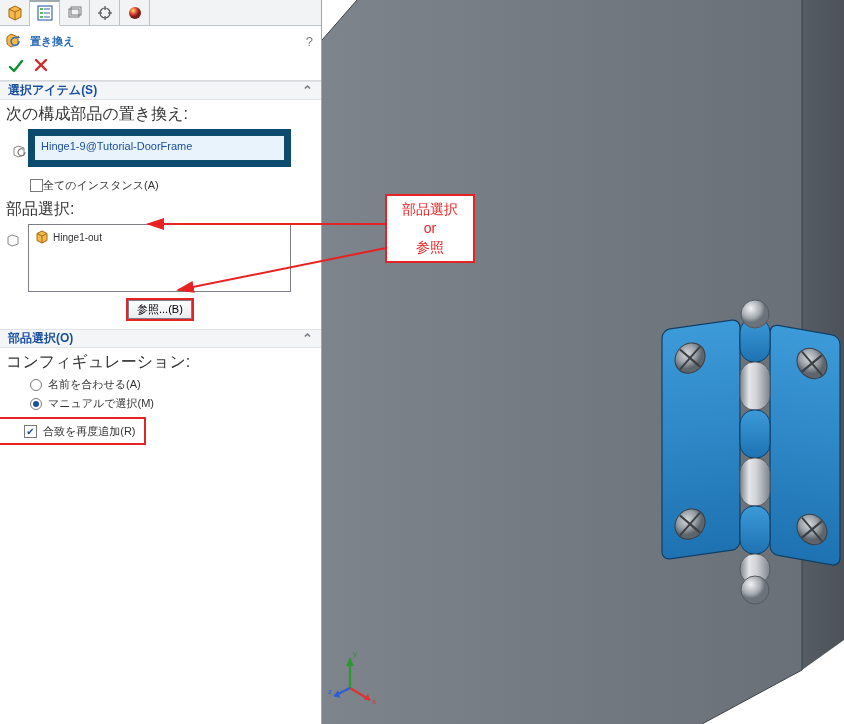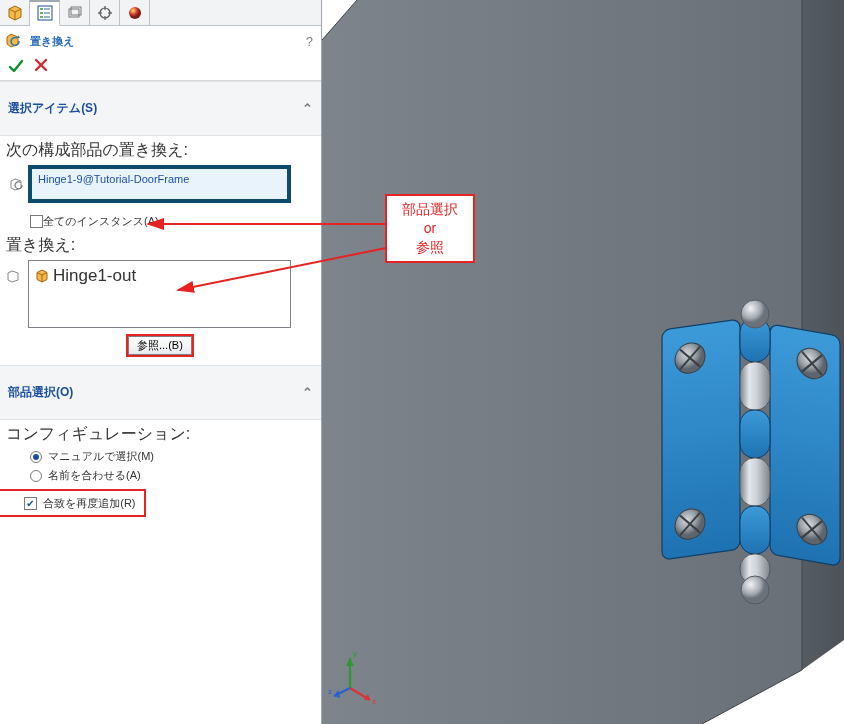--- a/index.html
+++ b/index.html
@@ -19,34 +19,34 @@
   .cmdicon { width: 18px; height: 18px; }
   .helpq { margin-left: auto; color: #7a8088; font-size: 13px; cursor: pointer; }
 
   .okrow { display: flex; gap: 10px; padding: 4px 8px 6px 8px; }
   .okbtn { width: 16px; height: 16px; }
   .cancelbtn { width: 14px; height: 14px; }
 
   .divider { height: 1px; background: #d6dadd; }
 
   .section { }
-  .secthead { display: flex; align-items: center; background: #f3f5f7; padding: 18px 8px; font-size: 12px; color: #1a4f9e; font-weight: bold; border-top: 1px solid #e0e3e6; border-bottom: 1px solid #e0e3e6; }
+  .secthead { display: flex; align-items: center; background: #f3f5f7; padding: 0 8px; font-size: 12px; color: #1a4f9e; font-weight: bold; border-top: 1px solid #e0e3e6; border-bottom: 1px solid #e0e3e6; }
   .chevr { margin-left: auto; color: #7b8188; font-size: 13px; cursor: pointer; }
 
   .subtext { font-size: 16px; color: #333; padding: 4px 6px 2px 6px; }
 
-  .selbox { margin: 2px 6px 4px 28px; width: 263px; height: 38px; border: 4px solid #0c4a6e; background: #e8f3fb; padding: 4px 6px; font-size: 11px; color: #1a4f9e; position: relative; }
+  .selbox { margin: 2px 6px 4px 28px; width: 263px; height: 38px; border: 7px solid #0c4a6e; background: #e8f3fb; padding: 4px 6px; font-size: 11px; color: #1a4f9e; position: relative; }
   .selbox-icon { position: absolute; left: -22px; top: 8px; width: 16px; height: 16px; }
 
   .chkrow { display: flex; align-items: center; padding: 2px 6px 2px 30px; font-size: 11px; color: #333; margin-top: 9px; }
   .chkbox { width: 13px; height: 13px; border: 1px solid #7a7a7a; background: #fff; display: inline-flex; align-items: center; justify-content: center; font-size: 10px; color: #1a4f9e; }
 
   .usebox { margin: 2px 6px 6px 28px; width: 263px; height: 68px; border: 1px solid #7c8086; background: #fff; padding: 4px 4px; position: relative; }
   .usebox-icon { position: absolute; left: -22px; top: 8px; width: 16px; height: 16px; }
-  .ubrow { display: flex; align-items: center; gap: 4px; font-size: 17px; color: #333; padding: 1px 2px; }
+  .ubrow { display: flex; align-items: center; gap: 4px; font-size: 10px; color: #333; padding: 1px 2px; }
   .box3d { width: 14px; height: 14px; }
 
   .browsebtn { display: inline-flex; align-items: center; justify-content: center; margin: 2px 0 10px 128px; padding: 1px 8px; font-size: 11px; border: 1px solid #7a8088; background: linear-gradient(#fdfdfe,#e9ecef); cursor: pointer; }
   .redhl { outline: 2px solid #e72222; outline-offset: 0; }
 
   .radrow { display: flex; align-items: center; gap: 6px; padding: 2px 6px 2px 30px; font-size: 11px; color: #333; }
   .radio { width: 12px; height: 12px; border: 1px solid #7a7a7a; border-radius: 50%; display: inline-flex; align-items: center; justify-content: center; }
   .radio .dot { width: 6px; height: 6px; border-radius: 50%; background: #1a4f9e; }
 
   .readdchk { display: inline-flex; align-items: center; gap: 6px; padding: 2px 6px 2px 22px; font-size: 11px; color: #333; }
@@ -150,21 +150,21 @@
           <path d="M12,8 a3.5,3.5 0 1 1 -1.5,-2.6" fill="none" stroke="#777" stroke-width="1.2"></path>
         </svg>
         <span>Hinge1-9@Tutorial-DoorFrame</span>
       </div>
 
       <label class="chkrow">
         <span class="chkbox"></span>
         <span>全てのインスタンス(A)</span>
       </label>
 
-      <div class="subtext">置き換え:</div>
+      <div class="subtext">部品選択:</div>
 
       <div class="usebox">
         <svg class="usebox-icon" viewBox="0 0 16 16">
           <polygon points="5,2 11,4 11,11 5,13 1,11 1,4" fill="none" stroke="#888" stroke-width="1"></polygon>
         </svg>
         <div class="ubrow">
           <svg class="box3d" viewBox="0 0 14 14">
               <polygon points="7,1 12,3.5 12,10.5 7,13 2,10.5 2,3.5" fill="#f5b94b" stroke="#a36a12" stroke-width="1"></polygon>
               <polyline points="2,3.5 7,6 12,3.5" fill="none" stroke="#a36a12" stroke-width="1"></polyline>
               <line x1="7" y1="6" x2="7" y2="13" stroke="#a36a12" stroke-width="1"></line>
@@ -179,28 +179,28 @@
     </div>
 
     <div class="section">
       <div class="secthead">
         <span>部品選択(O)</span>
         <span class="chevr">⌃</span>
       </div>
       <div class="subtext">コンフィギュレーション:</div>
 
       <label class="radrow">
+        <span class="radio"></span>
+        <span>名前を合わせる(A)</span>
+      </label>
+      <label class="radrow">
         <span class="radio">
             <span class="dot"></span>
           </span>
         <span>マニュアルで選択(M)</span>
-      </label>
-      <label class="radrow">
-        <span class="radio"></span>
-        <span>名前を合わせる(A)</span>
       </label>
 
       <div class="readdwrap redhl">
         <label class="readdchk">
           <span class="chkbox">✔</span>
           <span>合致を再度追加(R)</span>
         </label>
       </div>
     </div>
 

